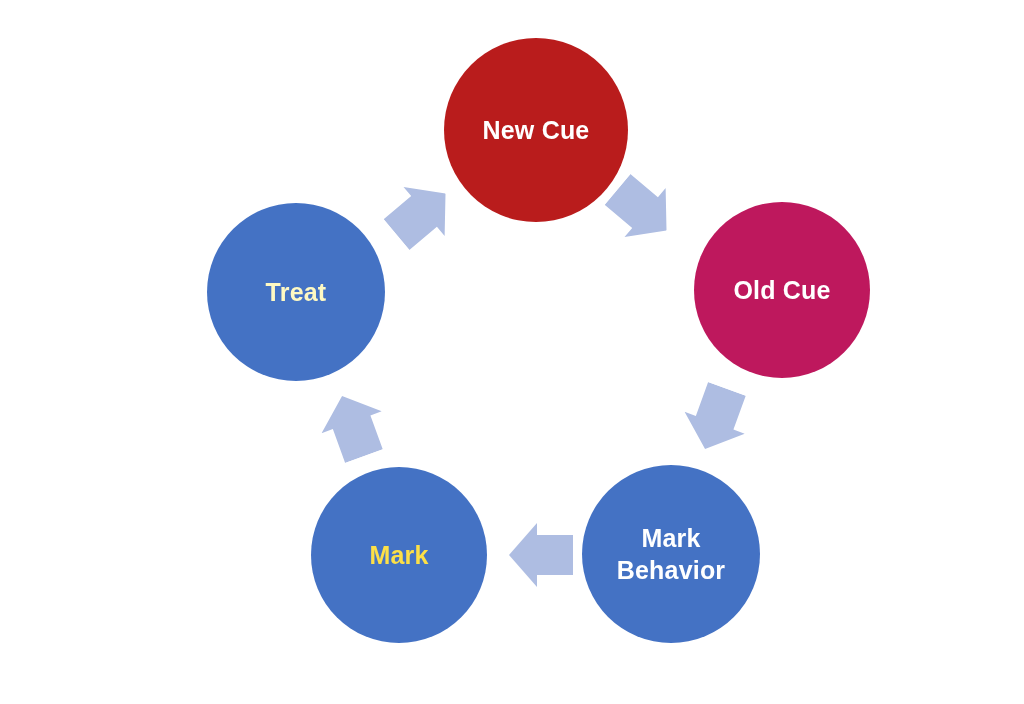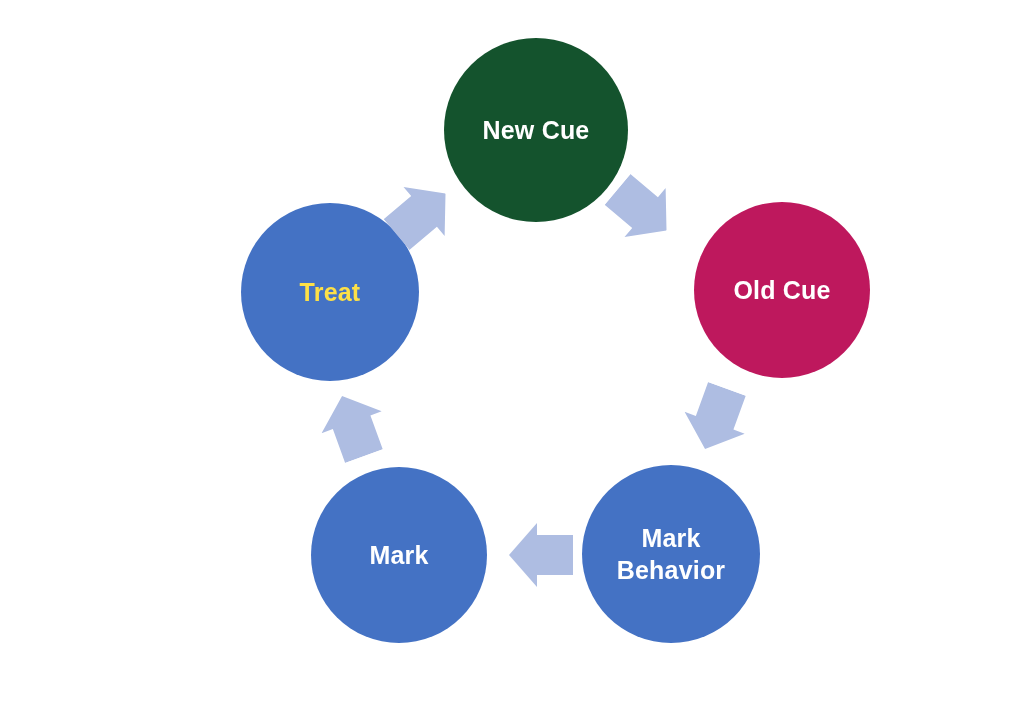--- a/index.html
+++ b/index.html
@@ -36,37 +36,37 @@
     width: 64px;
     height: 64px;
     transform-origin: 32px 32px;
   }
 </style>
 </head>
 <body>
 
 <div class="canvas">
 
-  <div class="node" style="left: 444px; top: 38px; width: 184px; height: 184px; background: #14532d; color: rgb(255, 255, 255);">
+  <div class="node" style="left: 444px; top: 38px; width: 184px; height: 184px; background: #b91c1c; color: rgb(255, 255, 255);">
     <span class="node-label">New Cue</span>
   </div>
 
   <div class="node" style="left: 694px; top: 202px; width: 176px; height: 176px; background: #be185d; color: rgb(255, 255, 255);">
     <span class="node-label">Old Cue</span>
   </div>
 
   <div class="node" style="left: 582px; top: 465px; width: 178px; height: 178px; background: rgb(68, 114, 196); color: rgb(255, 255, 255);">
     <span class="node-label">Mark Behavior</span>
   </div>
 
-  <div class="node" style="left: 311px; top: 467px; width: 176px; height: 176px; background: rgb(68, 114, 196); color: #ffffff; text-align: right;">
+  <div class="node" style="left: 311px; top: 467px; width: 176px; height: 176px; background: rgb(68, 114, 196); color: #fde047; text-align: right;">
     <span class="node-label">Mark</span>
   </div>
 
-  <div class="node" style="left: 241px; top: 203px; width: 178px; height: 178px; background: rgb(68, 114, 196); color: #fde047; text-align: center;">
+  <div class="node" style="left: 207px; top: 203px; width: 178px; height: 178px; background: rgb(68, 114, 196); color: #fef9c3; text-align: center;">
     <span class="node-label">Treat</span>
   </div>
 
   <svg class="arrow" viewBox="0 0 64 64" width="64" height="64" style="left: 389px; top: 182px; transform: rotate(-40deg);">
     <polygon points="0,12 36,12 36,0 64,32 36,64 36,52 0,52" fill="#aebde2"></polygon>
   </svg>
 
   <svg class="arrow" viewBox="0 0 64 64" width="64" height="64" style="left: 610px; top: 178px; transform: rotate(40deg);">
     <polygon points="0,12 36,12 36,0 64,32 36,64 36,52 0,52" fill="#aebde2"></polygon>
   </svg>

